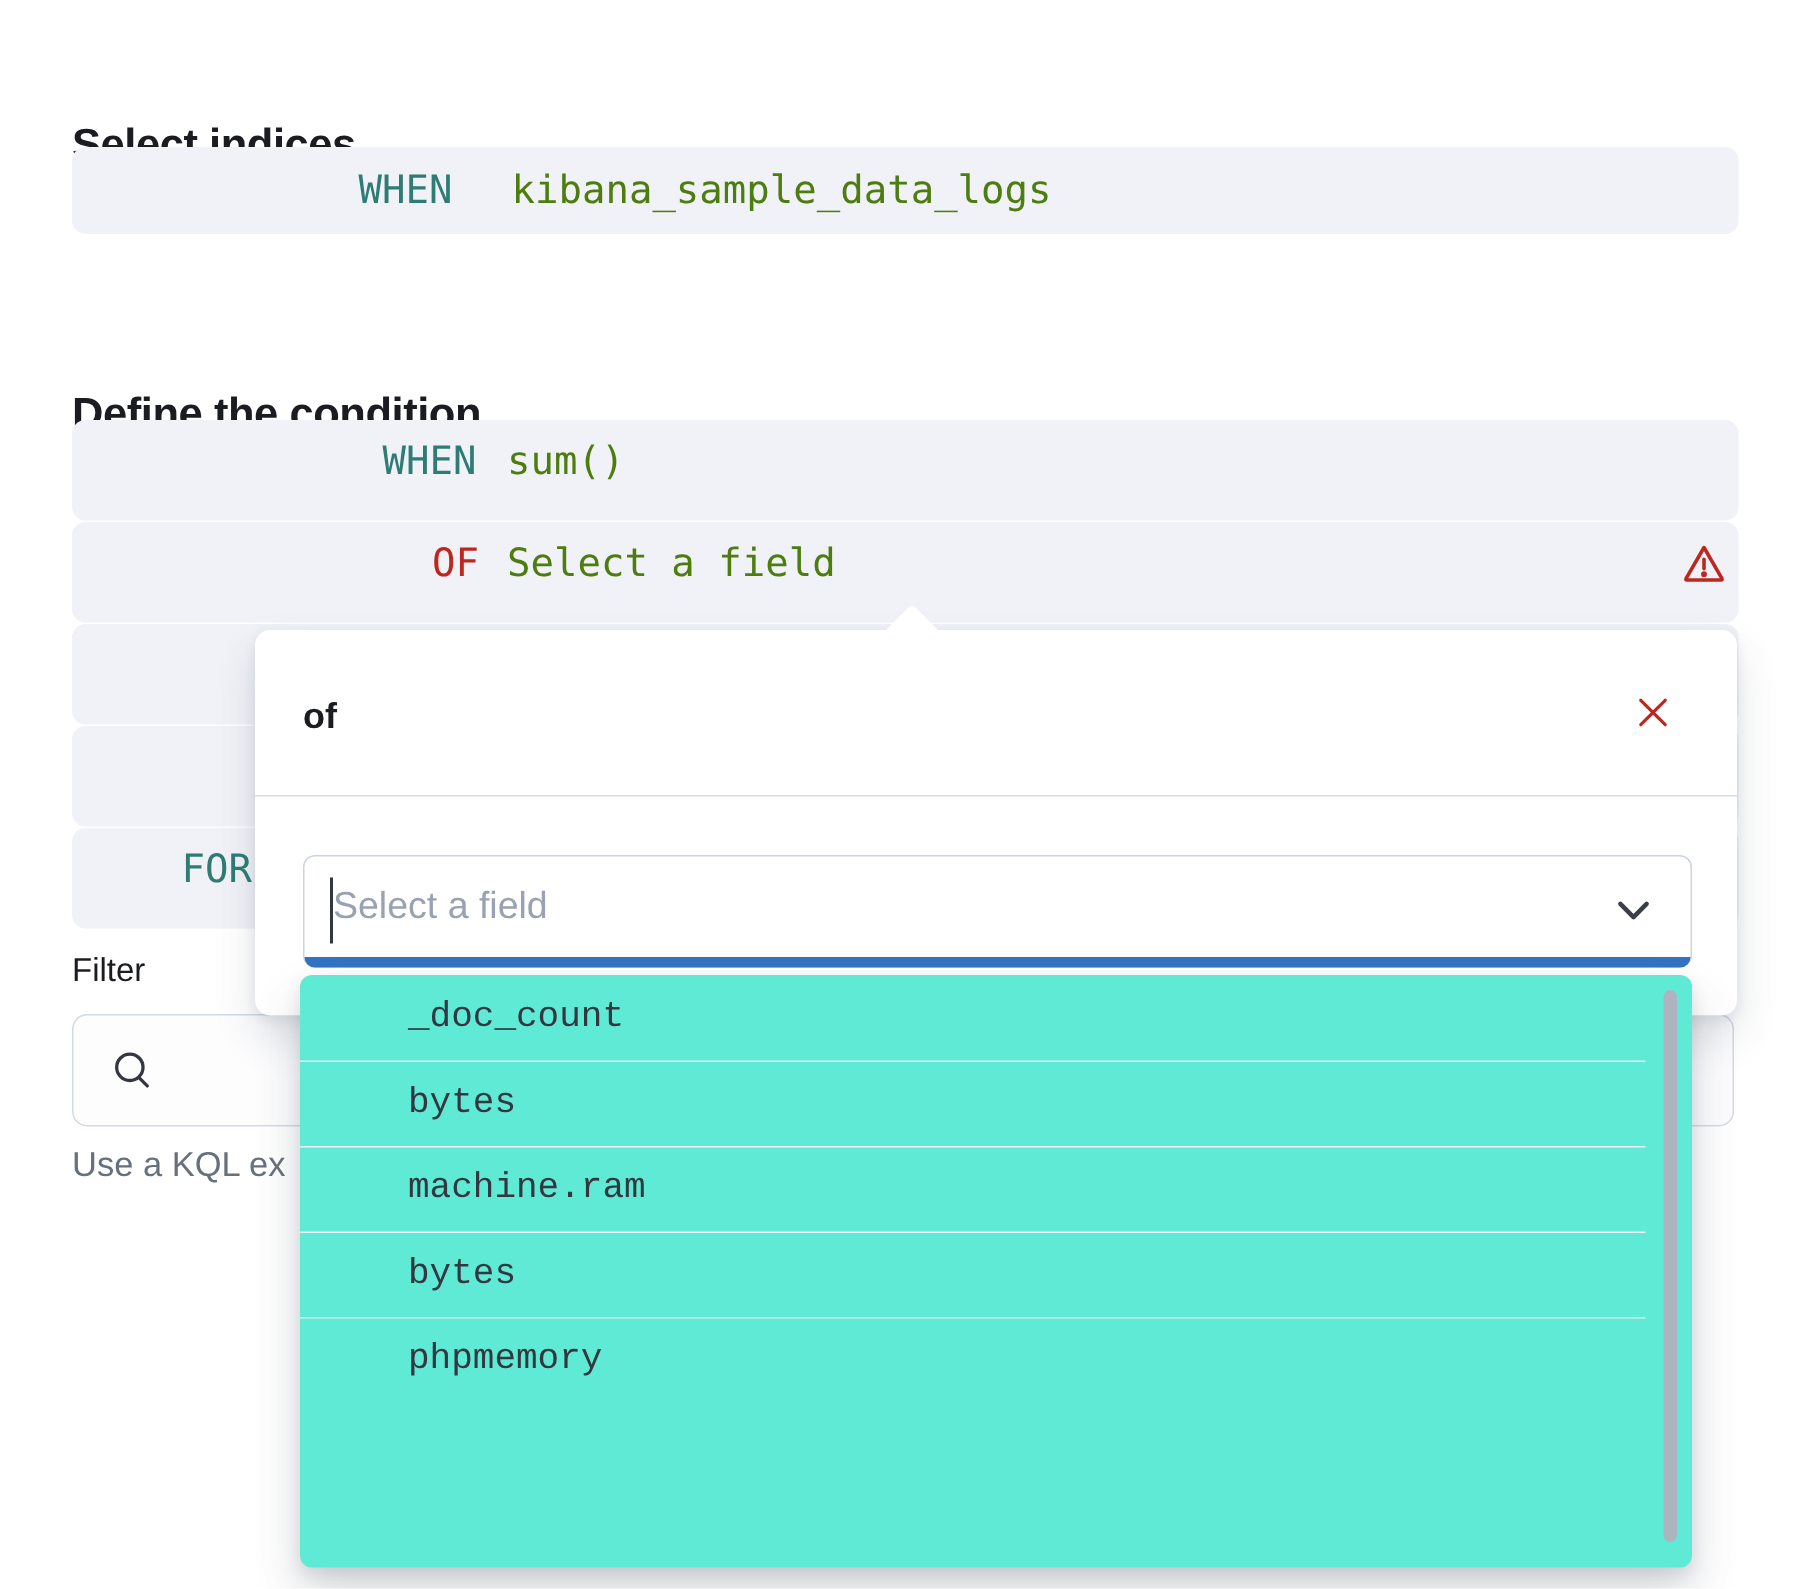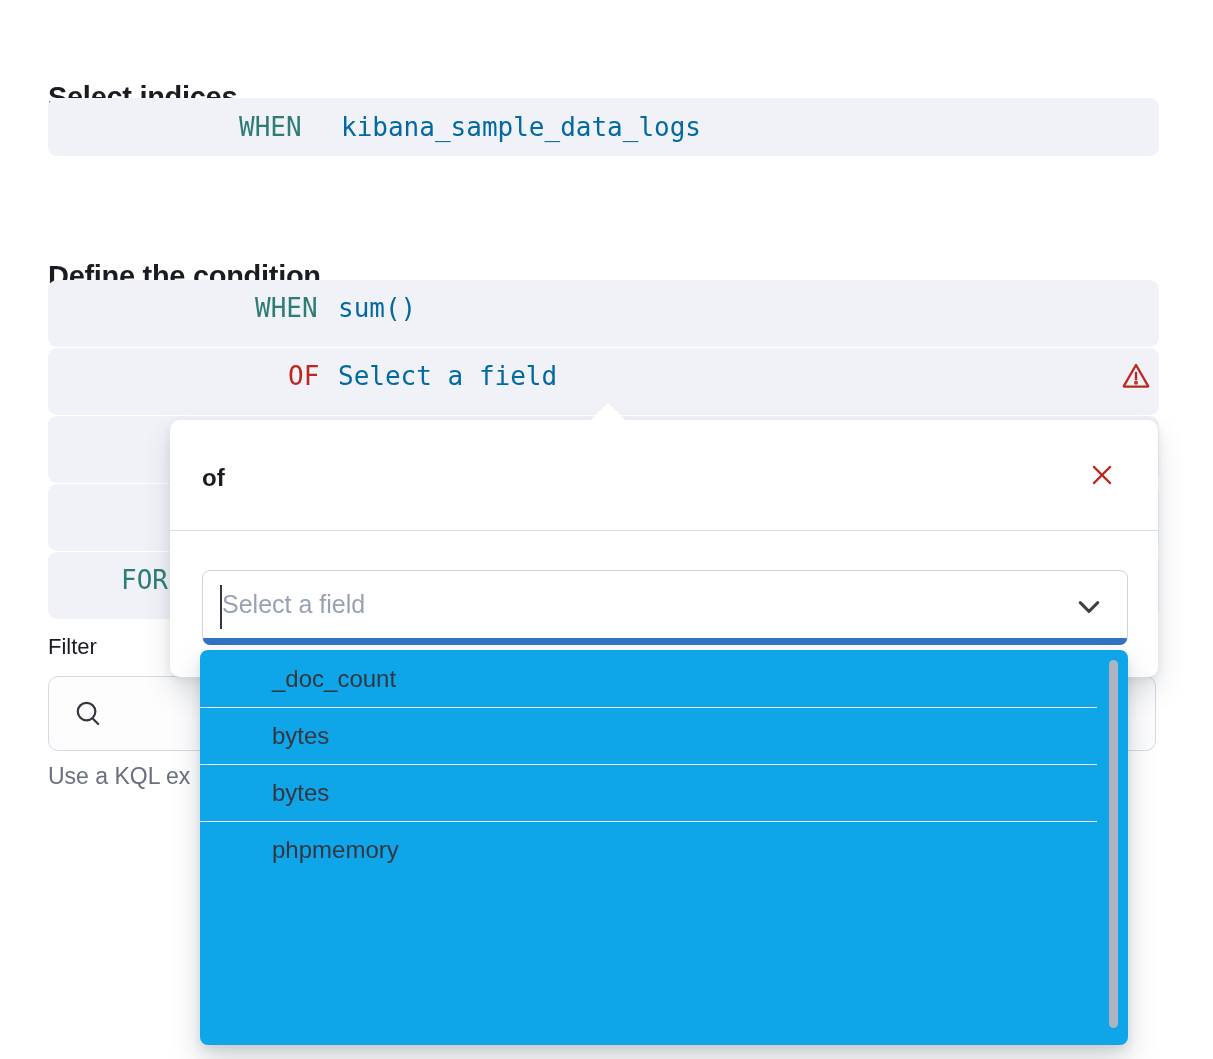--- a/index.html
+++ b/index.html
@@ -17,21 +17,21 @@
   
   .expr-bar{
     left:48px;width:1111px;height:67px;background:#f0f2f7;border-radius:9px;cursor:pointer;
   }
   .expr-bar .kw,.expr-bar .val{
     position:absolute;top:0;line-height:56px;white-space:pre;
     font-family:"DejaVu Sans Mono", monospace;font-size:26px;
   }
   .kw-teal{color:#2e7c74;}
   .kw-red{color:#bd271e;}
-  .val{color:#0369a1;}
+  .val{color:#4d7c0f;}
   
   .filter-label{left:48px;top:634px;font-size:22px;font-weight:400;color:#1a1c21;}
   .search-box{
     left:48px;top:676px;width:1106px;height:73px;background:#fdfdfe;
     border:1.5px solid #d3dae6;border-radius:10px;
   }
   .helper-text{left:48px;top:763px;font-size:23px;color:#69707d;}
   
   .popover{
     left:170px;top:420px;width:988px;height:257px;background:#ffffff;border-radius:10px;
@@ -58,23 +58,23 @@
   }
   .combo input::placeholder{color:#98a2b3;opacity:1;}
   .combo .caret{position:absolute;left:17px;top:14px;width:2px;height:44px;background:#343741;}
   .combo .chevron{position:absolute;left:871px;top:21px;width:30px;height:30px;}
   .combo .focus-line{
     position:absolute;left:0;right:0;bottom:-1px;height:7px;background:#3273c3;
     border-radius:0 0 8px 8px;
   }
   
   .options-panel{
-    left:200px;top:650px;width:928px;height:395px;background:#0ea5e9;border-radius:8px;
+    left:200px;top:650px;width:928px;height:395px;background:#5eead4;border-radius:8px;
     box-shadow:0 16px 30px rgba(62,72,92,.22), 0 4px 10px rgba(62,72,92,.12);
-    z-index:20;overflow:hidden;
+    z-index:20;overflow:hidden;font-family:Liberation Mono, monospace;
   }
   .opt{
     position:relative;height:57px;line-height:57px;padding-left:72px;
     font-size:24px;color:#343741;cursor:pointer;
   }
   .opt + .opt::before{
     content:"";position:absolute;left:0;right:31px;top:0;height:1px;background:#edeff5;
   }
   .opts-scrollbar{
     position:absolute;left:909px;top:10px;width:9px;height:368px;
@@ -157,16 +157,17 @@
         <polyline points="5,8.5 12,15.5 19,8.5"></polyline>
       </svg>
     </span>
     <div class="focus-line"></div>
   </div>
 </div>
 
 <div class="abs options-panel">
   <div class="opt">_doc_count</div>
   <div class="opt">bytes</div>
+  <div class="opt">machine.ram</div>
   <div class="opt">bytes</div>
   <div class="opt">phpmemory</div>
   <div class="opts-scrollbar"></div>
 </div>
 
 </body></html>

